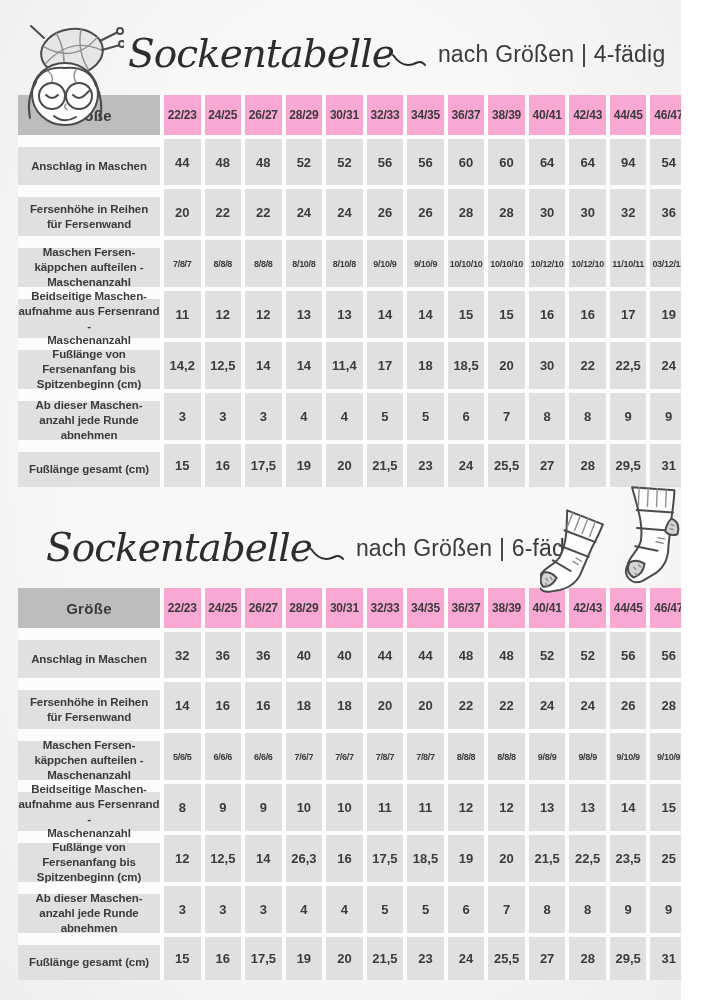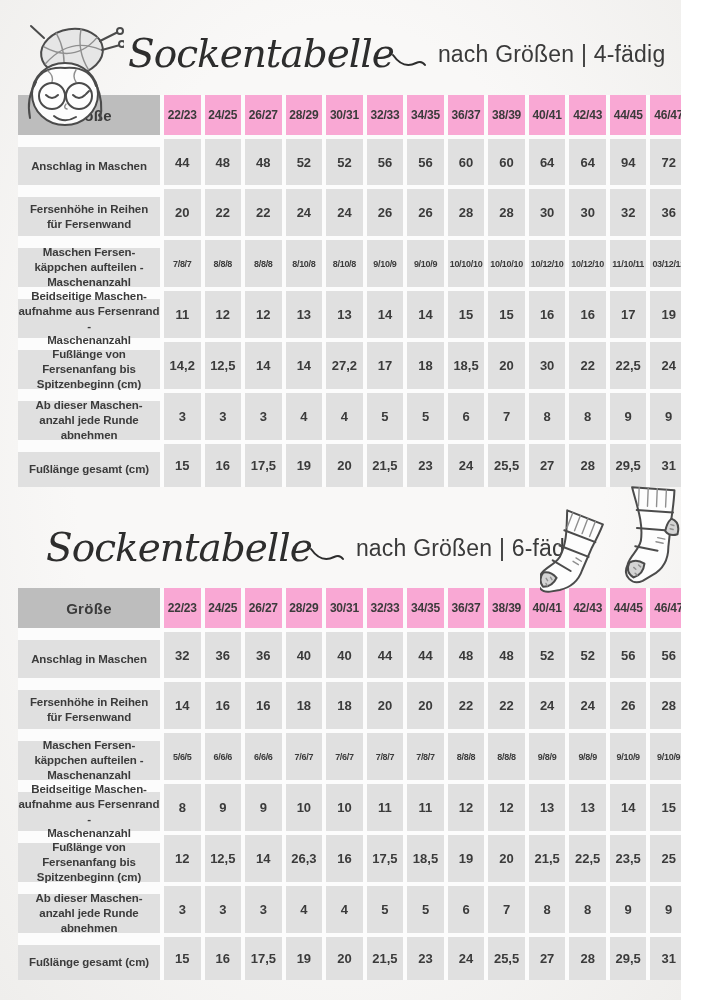--- a/index.html
+++ b/index.html
@@ -162,21 +162,21 @@
       <div class="cell value">48</div>
       <div class="cell value">52</div>
       <div class="cell value">52</div>
       <div class="cell value">56</div>
       <div class="cell value">56</div>
       <div class="cell value">60</div>
       <div class="cell value">60</div>
       <div class="cell value">64</div>
       <div class="cell value">64</div>
       <div class="cell value">94</div>
-      <div class="cell value">72</div>
+      <div class="cell value">54</div>
       <div class="cell rowlabel">Fersenhöhe in Reihen
 für Fersenwand</div>
       <div class="cell value">20</div>
       <div class="cell value">22</div>
       <div class="cell value">22</div>
       <div class="cell value">24</div>
       <div class="cell value">24</div>
       <div class="cell value">26</div>
       <div class="cell value">26</div>
       <div class="cell value">28</div>
@@ -217,21 +217,21 @@
       <div class="cell value">16</div>
       <div class="cell value">17</div>
       <div class="cell value">19</div>
       <div class="cell rowlabel">Fußlänge von
 Fersenanfang bis
 Spitzenbeginn (cm)</div>
       <div class="cell value">14,2</div>
       <div class="cell value">12,5</div>
       <div class="cell value">14</div>
       <div class="cell value">14</div>
-      <div class="cell value">27,2</div>
+      <div class="cell value">11,4</div>
       <div class="cell value">17</div>
       <div class="cell value">18</div>
       <div class="cell value">18,5</div>
       <div class="cell value">20</div>
       <div class="cell value">30</div>
       <div class="cell value">22</div>
       <div class="cell value">22,5</div>
       <div class="cell value">24</div>
       <div class="cell rowlabel">Ab dieser Maschen-
 anzahl jede Runde

